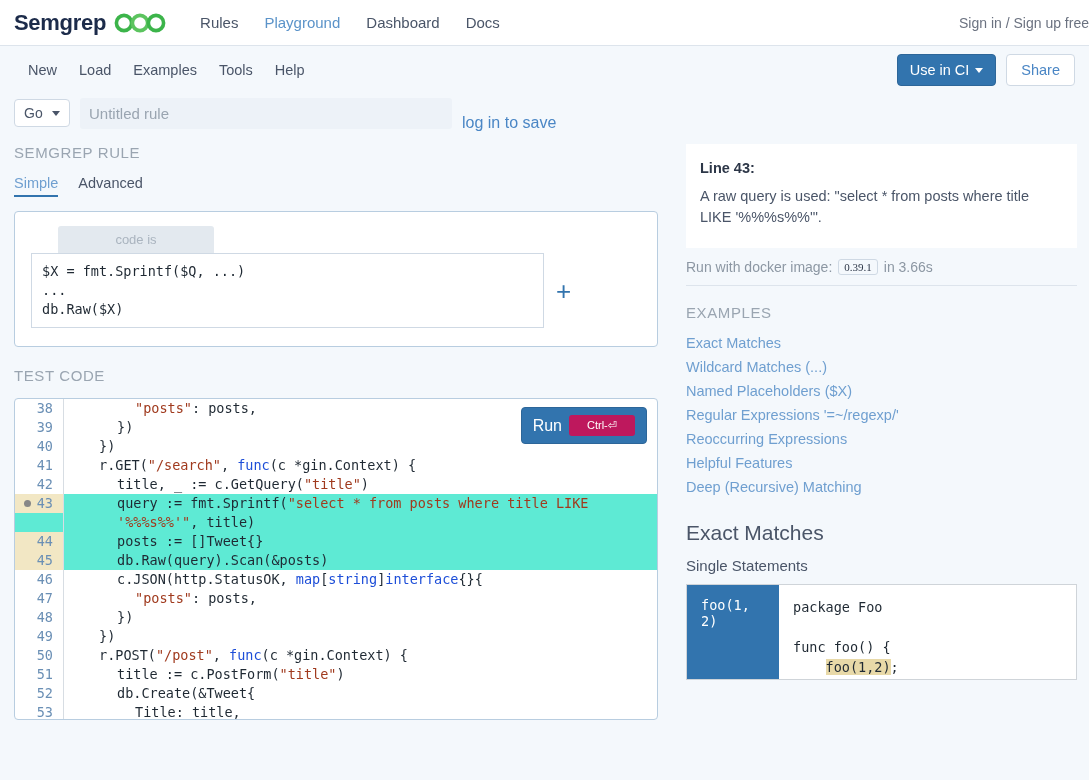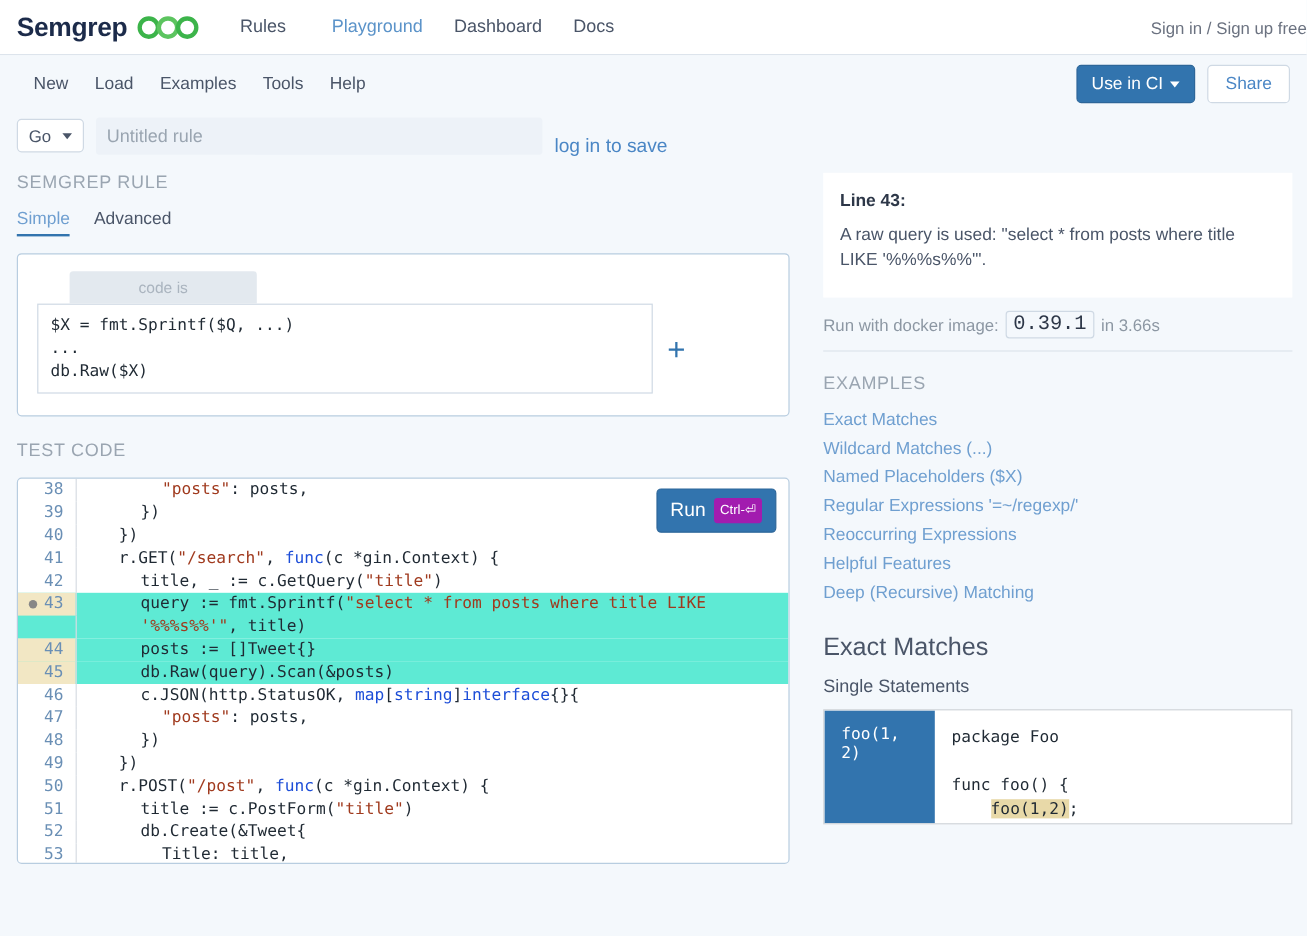--- a/index.html
+++ b/index.html
@@ -24,21 +24,21 @@
   .brand { display: flex; align-items: center; gap: 8px; }
   .brand-text {
     font-size: 22px; font-weight: 700; letter-spacing: -0.3px;
     color: #1c2b4a;
   }
   .logo-rings { display:block; }
   .topnav-links { display: flex; align-items: center; gap: 26px; margin-left: 34px; }
   .topnav-links a {
     font-size: 15px; color: #4a5568; text-decoration: none;
   }
-  .topnav-links a.active { color: #5b93c9; margin-left: 12px; }
+  .topnav-links a.active { color: #5b93c9; }
   .signin {
     position: absolute; right: 0px; top: 50%; transform: translateY(-50%);
     font-size: 14px; color: #6b7280; white-space: nowrap;
   }
 
   
   .toolbar {
     height: 48px;
     background: #f4f8fc;
     display: flex; align-items: center;
@@ -136,21 +136,21 @@
   }
   .run-btn {
     position: absolute; right: 10px; top: 8px;
     background: #3274ae; color: #fff; border: 1px solid #2d6699;
     border-radius: 4px; padding: 7px 11px;
     display: flex; align-items: center; gap: 7px;
     font-family: "Liberation Sans", sans-serif; font-size: 16px;
     cursor: pointer; z-index: 5;
   }
   .run-kbd {
-    background: #a21caf; border-radius: 3px; padding: 1px 5px;
+    background: #be185d; border-radius: 3px; padding: 1px 18px;
     font-size: 11px;
   }
   .code-line { display: flex; align-items: flex-start; }
   .code-line.hl { background: #5eead4; }
   .gutter {
     width: 48px; flex: 0 0 48px; text-align: right;
     color: #6a8fb5; padding-right: 10px; user-select: none;
     position: relative;
   }
   .gutter.hl-g { background: #f2e7c4; }
@@ -172,21 +172,21 @@
   }
   .match-line { font-size: 14.5px; font-weight: 700; color: #2d3748; margin-bottom: 10px; }
   .match-msg { font-size: 14.5px; color: #4a5568; line-height: 21px; }
   .run-meta {
     font-size: 14px; color: #8c97a3;
     padding: 11px 0 10px 0; border-bottom: 1px solid #dde4ec;
     display: flex; align-items: center; gap: 6px;
   }
   .ver-badge {
     border: 1px solid #cfd9e4; border-radius: 3px; padding: 1px 5px;
-    font-family: Liberation Mono, monospace; font-size: 17px; color: #2d3748;
+    font-family: Liberation Serif, serif; font-size: 11px; color: #2d3748;
   }
   .examples-list { margin-top: 2px; }
   .examples-list a {
     display: block; font-size: 14.5px; color: #6f9fd0;
     text-decoration: none; line-height: 24px; cursor: pointer;
   }
   .ex-title { font-size: 21px; color: #4a5568; margin: 22px 0 12px 0; }
   .ex-sub { font-size: 15px; color: #4a5568; margin-bottom: 10px; }
   .ex-demo { display: flex; border: 1px solid #cfd4d9; background:#fff; height: 96px; overflow: hidden;}
   .ex-pattern {

